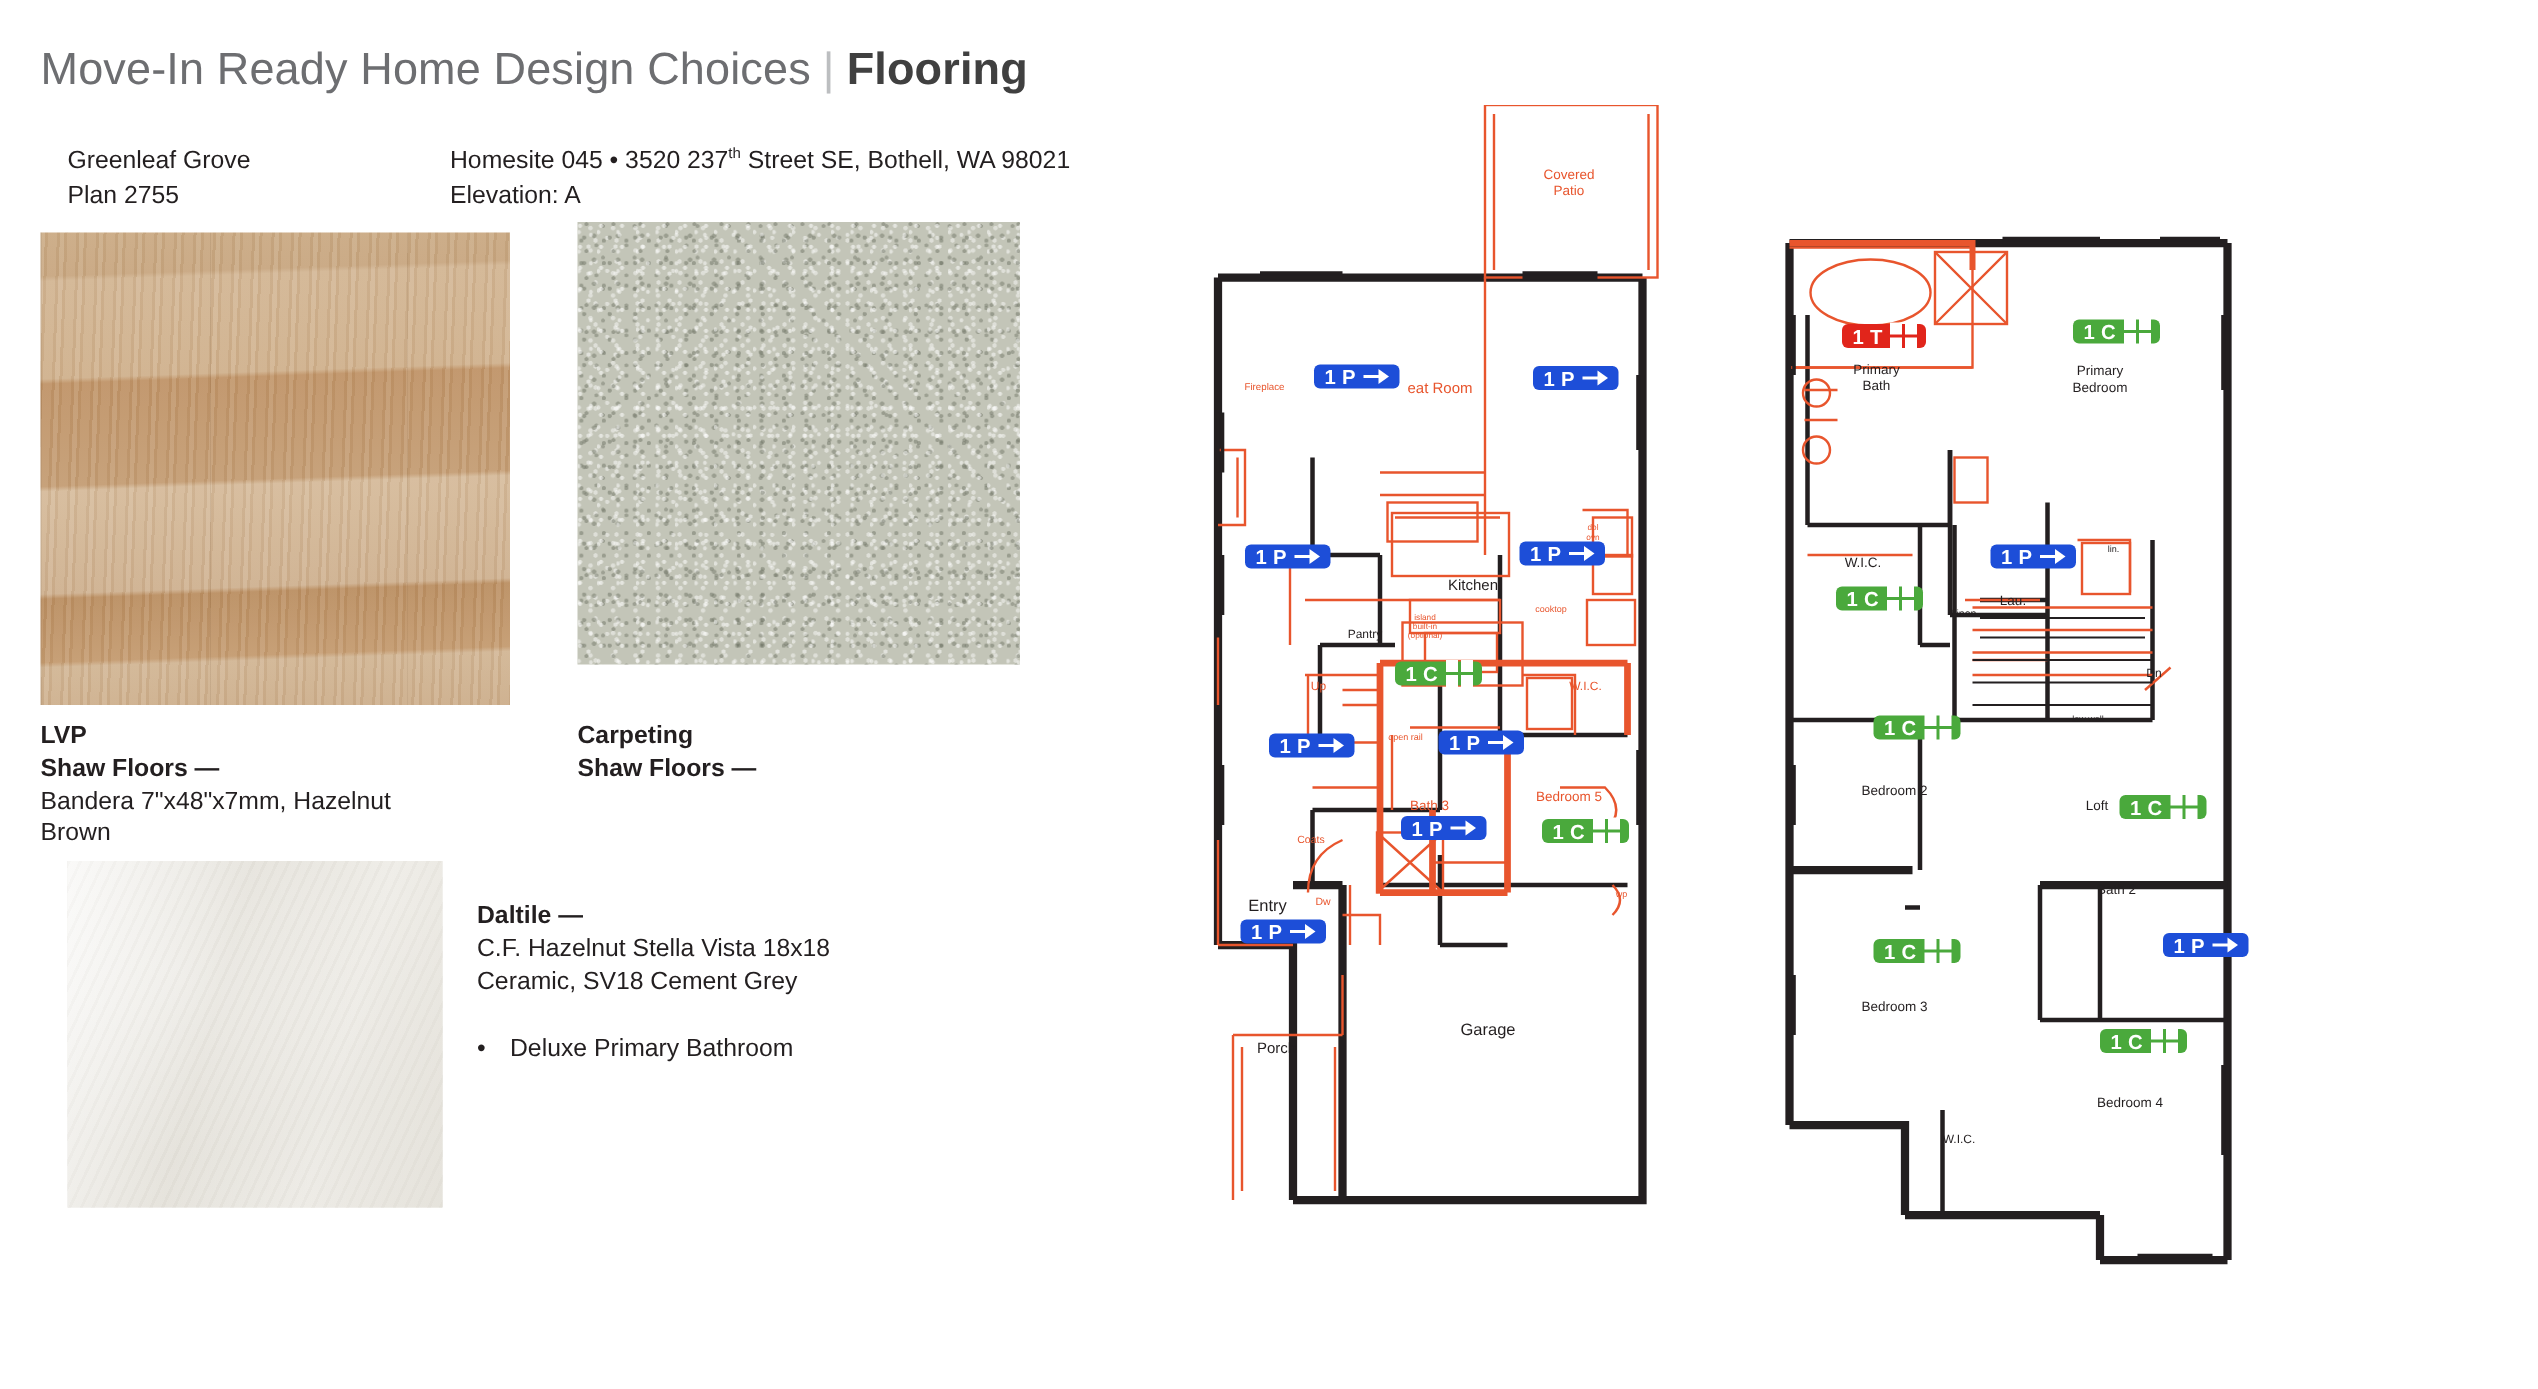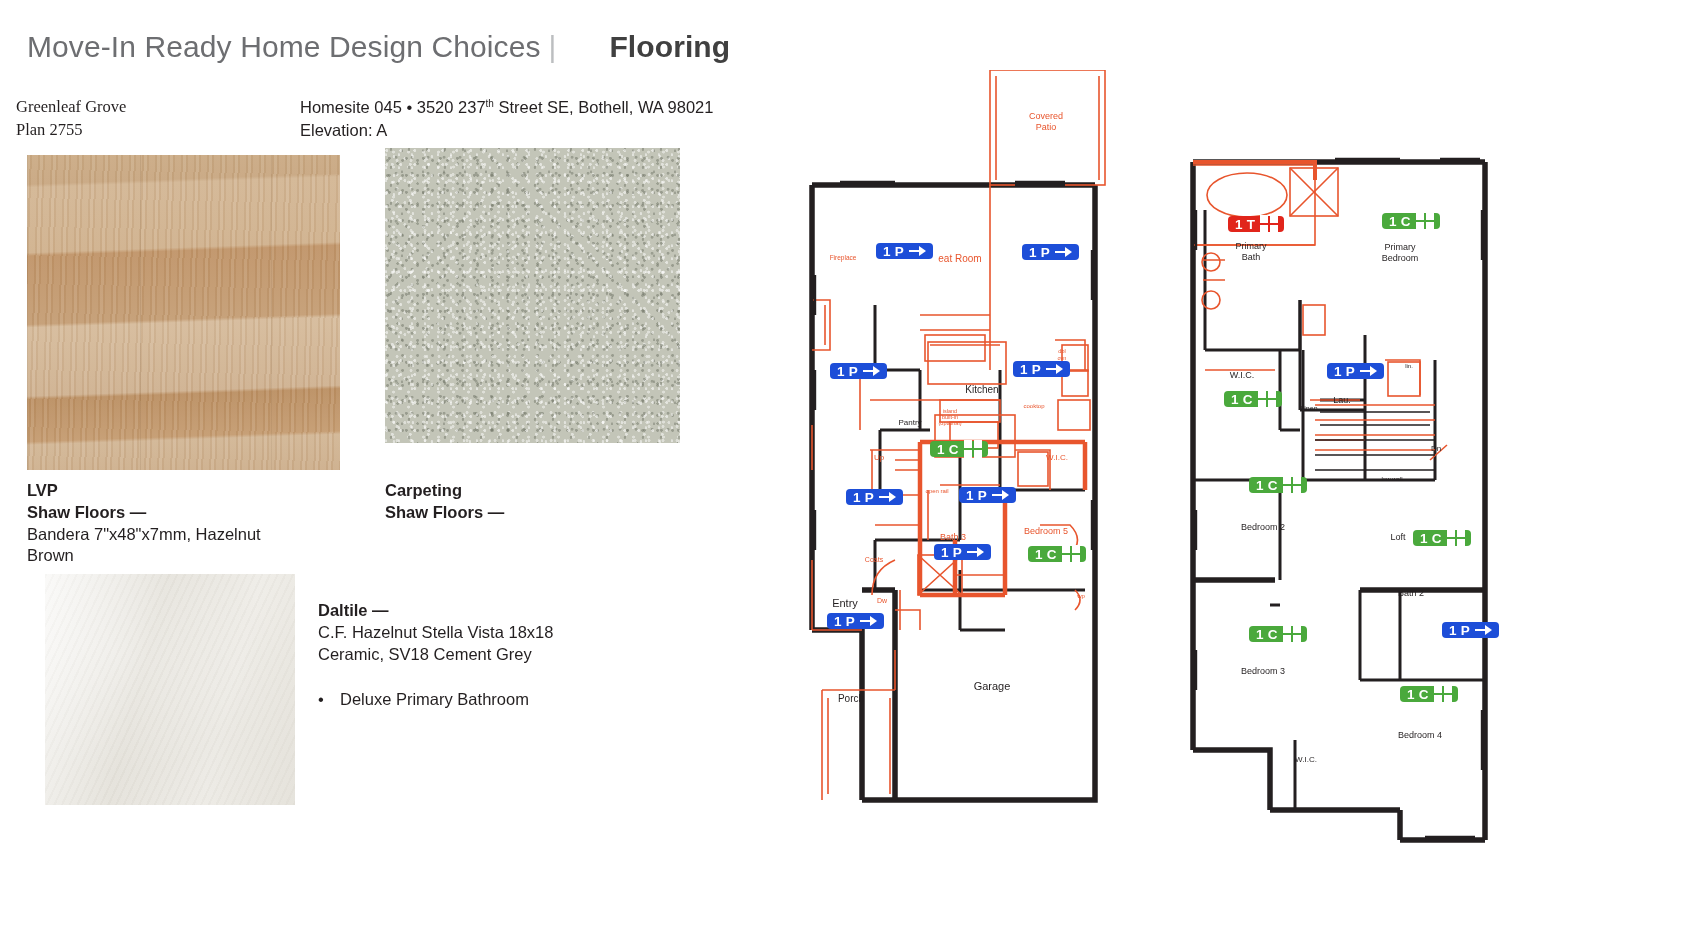--- a/index.html
+++ b/index.html
@@ -28,30 +28,29 @@
   }
   .page-title .divider {
     color: #bcbec0;
     font-weight: 300;
     padding: 0 8px;
     font-size: 30px;
   }
   .page-title .section {
     color: #404040;
     font-weight: bold;
-    margin-left: 45px;
   }
 
   .meta {
     position: absolute;
     font-size: 16.5px;
     color: #231f20;
     line-height: 1.38;
   }
-  .meta-left { left: 16px; top: 96px; font-family: Liberation Serif, serif; }
+  .meta-left { left: 45px; top: 96px; }
   .meta-right { left: 300px; top: 96px; white-space: nowrap; }
   .meta sup { font-size: 10px; vertical-align: super; }
 
   
   .swatch {
     position: absolute;
     overflow: hidden;
   }
   .swatch-lvp {
     left: 27px;

